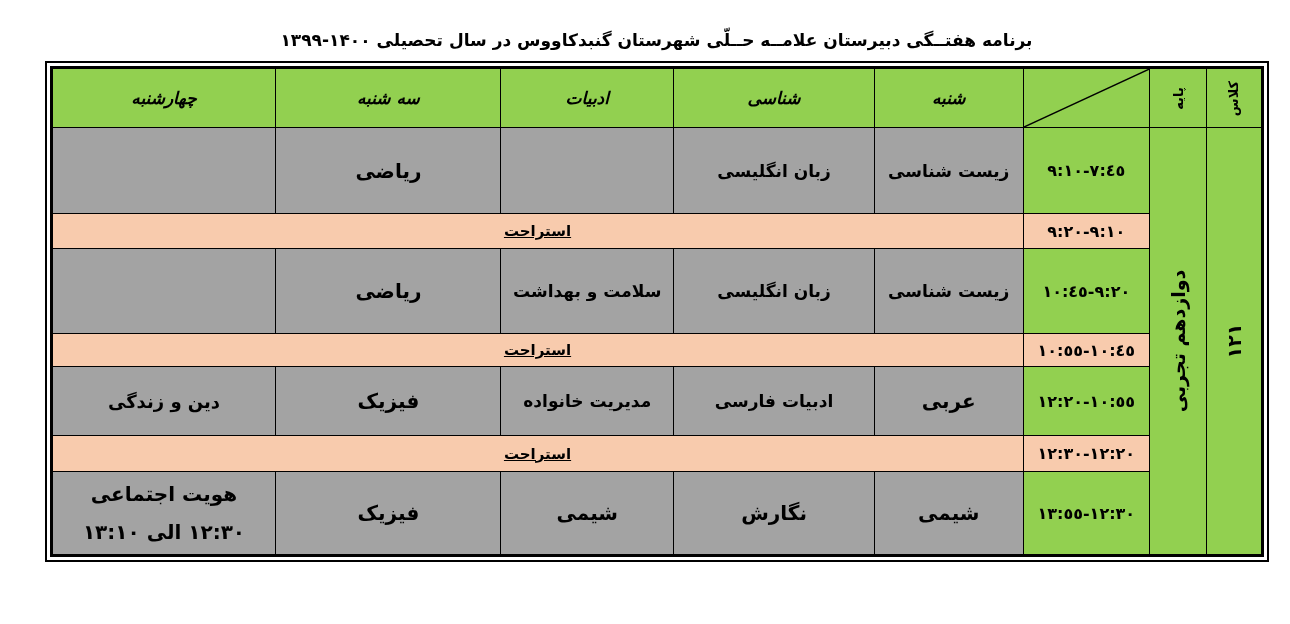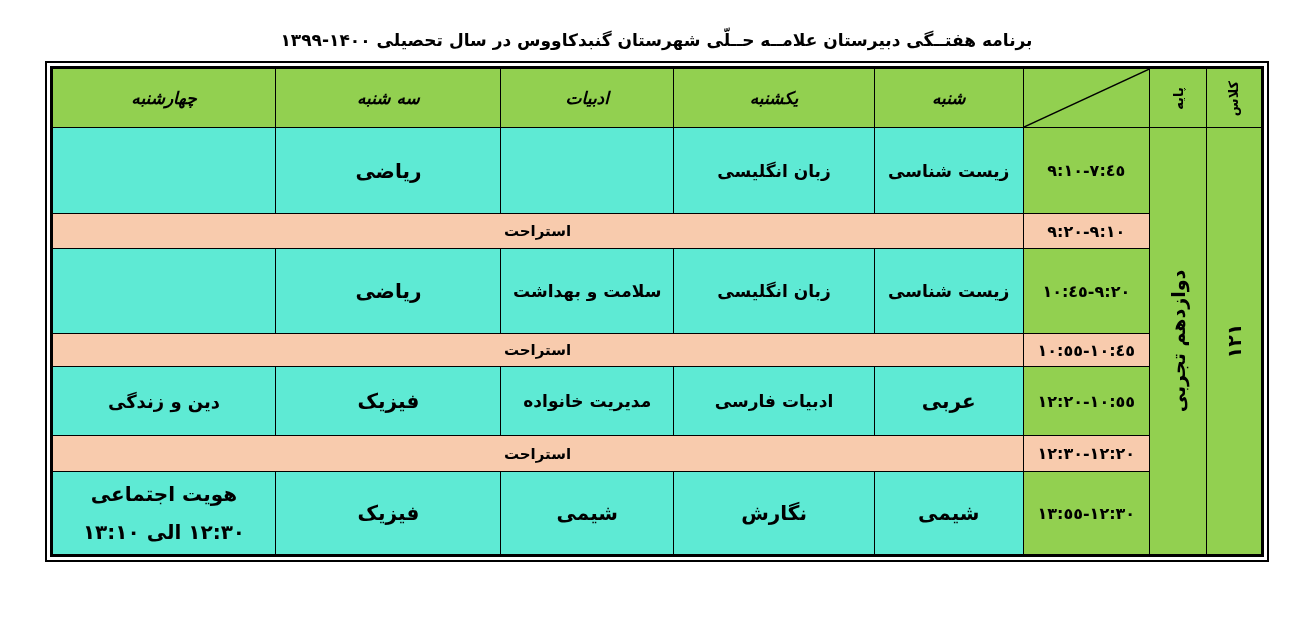--- a/index.html
+++ b/index.html
@@ -35,29 +35,29 @@
   table.schedule td {
     border: 1px solid #000;
     padding: 0;
     text-align: center;
     vertical-align: middle;
     overflow: hidden;
     font-weight: bold;
     color: #000;
   }
   .green  { background: #92D050; }
-  .yellow { background: #5eead4; }
+  .yellow { background: #a3a3a3; }
   .peach  { background: #F8CBAD; }
   .day-head { font-size: 17px; font-style: italic; }
   .subject  { font-size: 17px; }
   .subject.lg { font-size: 20px; }
   .subject.xl { font-size: 18px; }
   .subject.sm { font-size: 20px; line-height: 1.9; }
   .time { font-size: 16px; }
-  .break-label { font-size: 15px; }
+  .break-label { font-size: 15px; text-decoration: underline; }
   .vhost { position: relative; height: 100%; width: 100%; }
   .vwrap {
     position: absolute; inset: 0;
     display: flex; align-items: center; justify-content: center;
   }
   .vert {
     transform: rotate(-90deg);
     white-space: nowrap;
     font-weight: bold;
   }
@@ -101,21 +101,21 @@
                   <span class="vert small">پایه</span>
                 </div>
               </div>
         </td>
         <td class="green diag-host">
           <svg viewBox="0 0 100 100" preserveAspectRatio="none">
             <line x1="0" y1="100" x2="100" y2="0" stroke="#000" stroke-width="1.5" vector-effect="non-scaling-stroke"></line>
           </svg>
         </td>
         <td class="green day-head">شنبه</td>
-        <td class="green day-head">یکشنبه</td>
+        <td class="green day-head">شناسی</td>
         <td class="green day-head">ادبیات</td>
         <td class="green day-head">سه شنبه</td>
         <td class="green day-head">چهارشنبه</td>
       </tr>
 
       <tr style="height:86px">
         <td class="green" rowspan="7">
           <div class="vhost">
                 <div class="vwrap">
                   <span class="vert big">١٢١</span>

